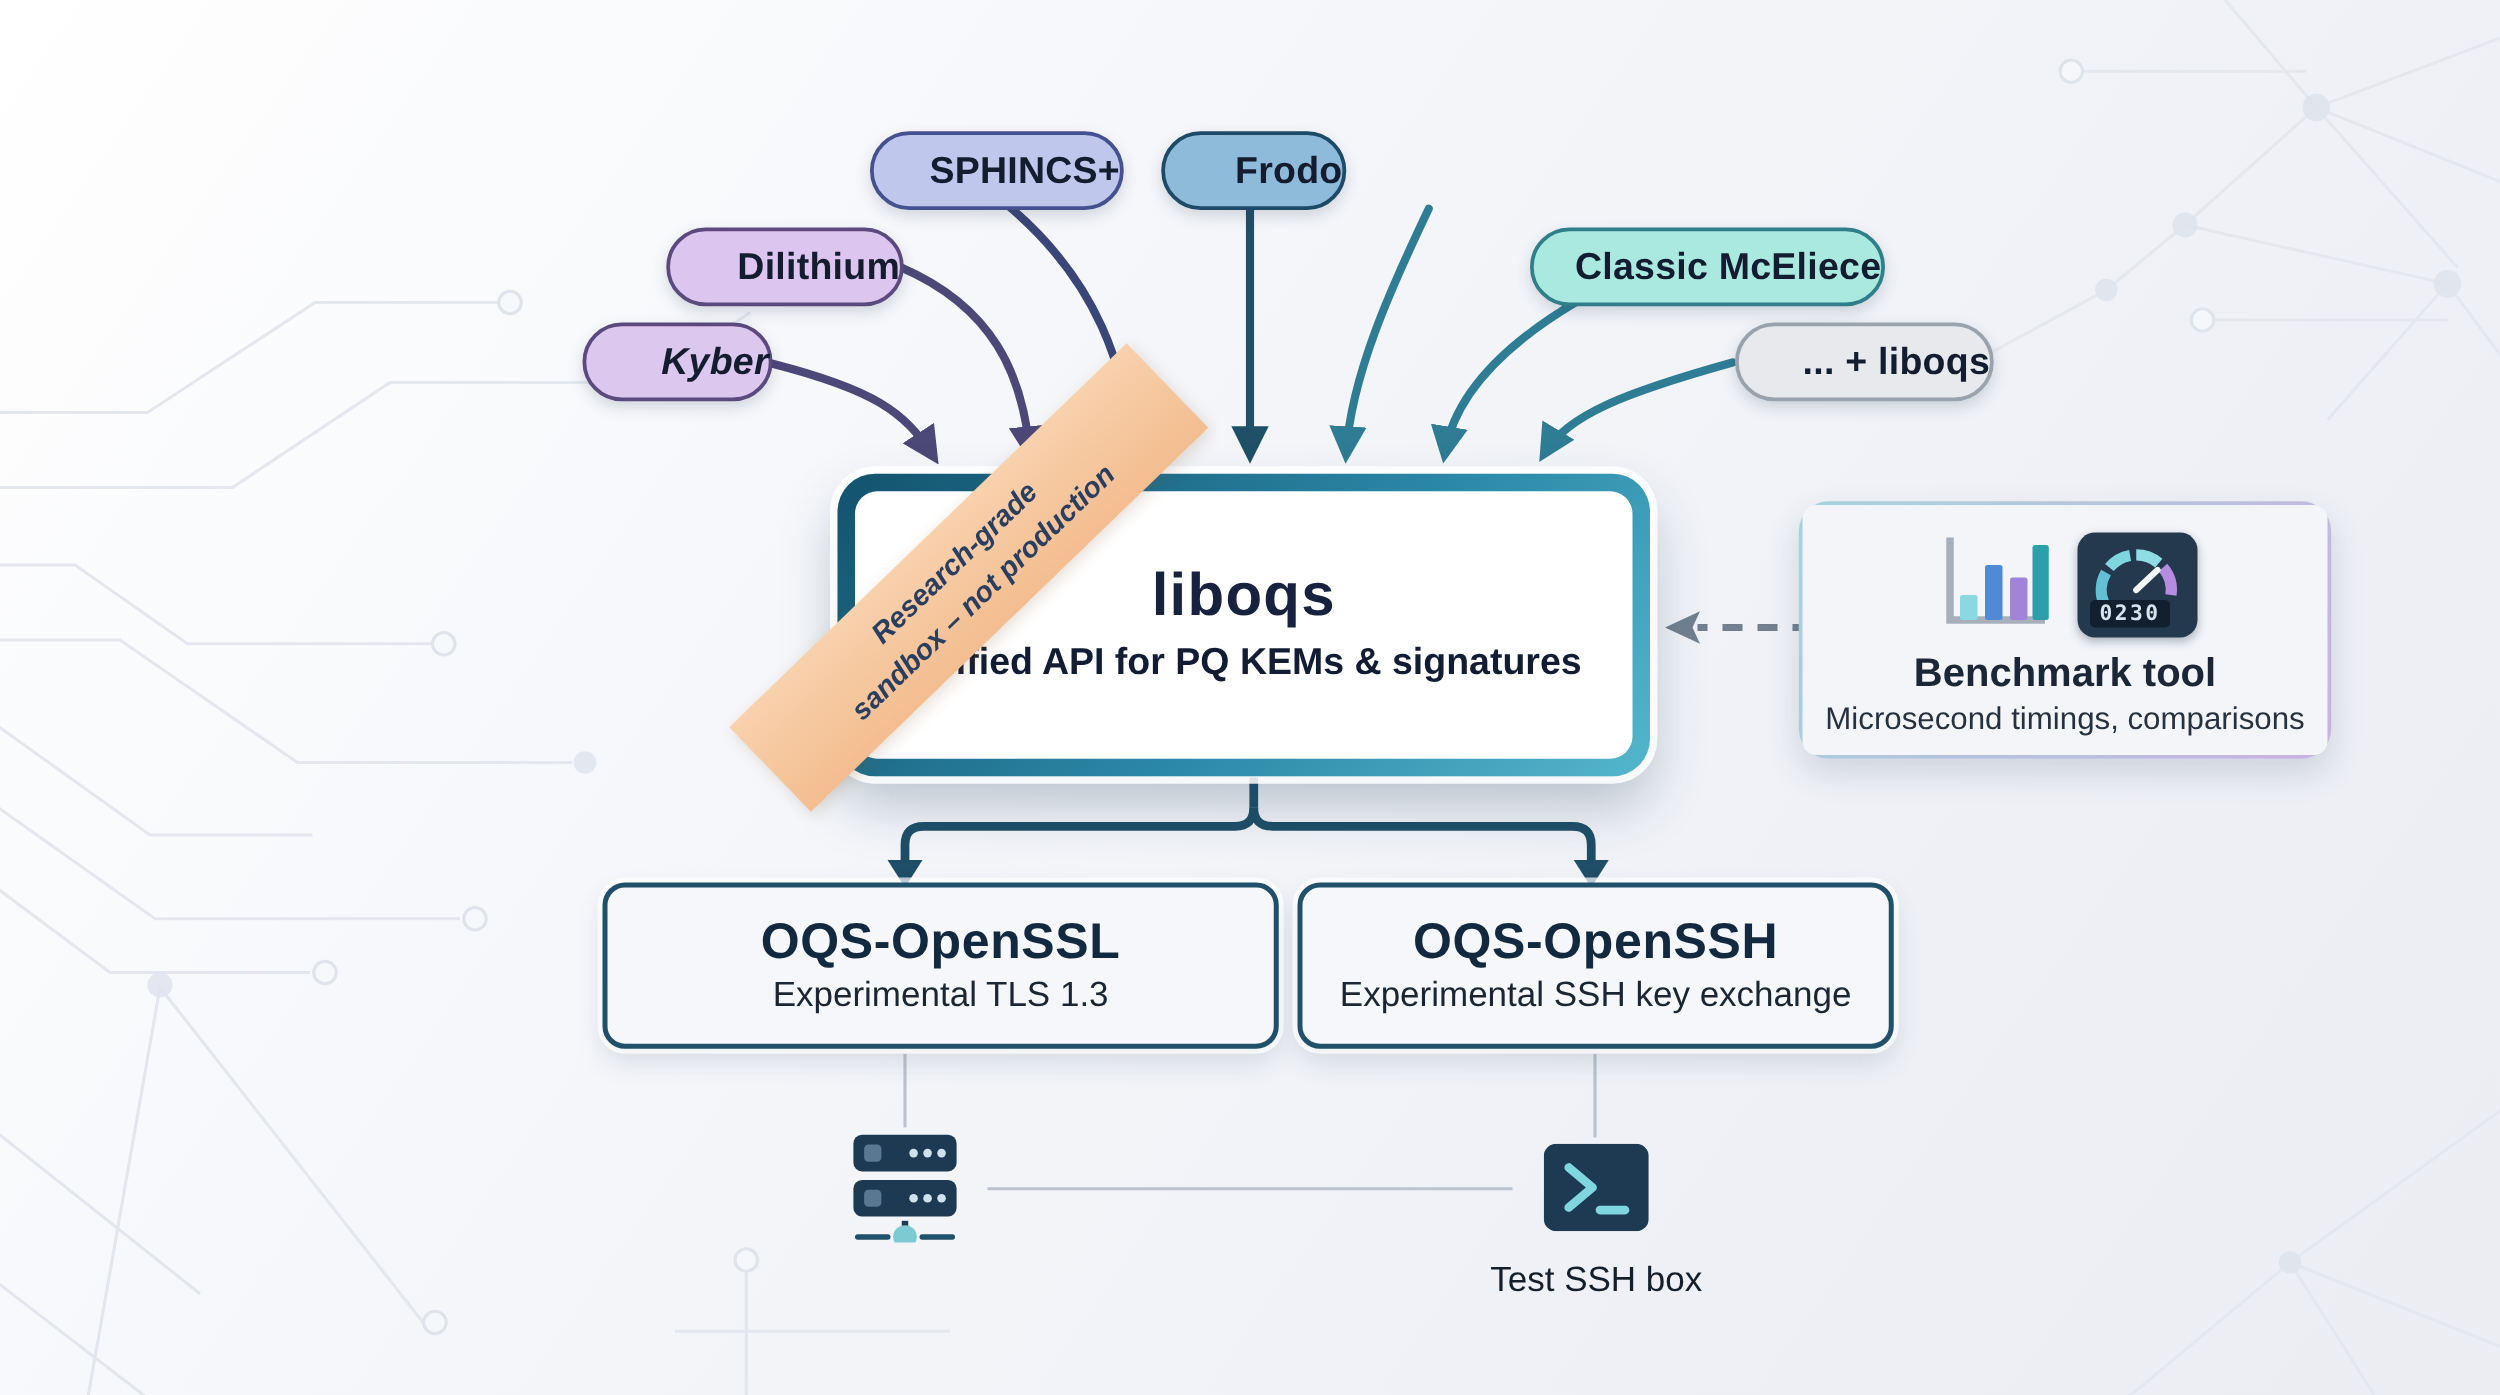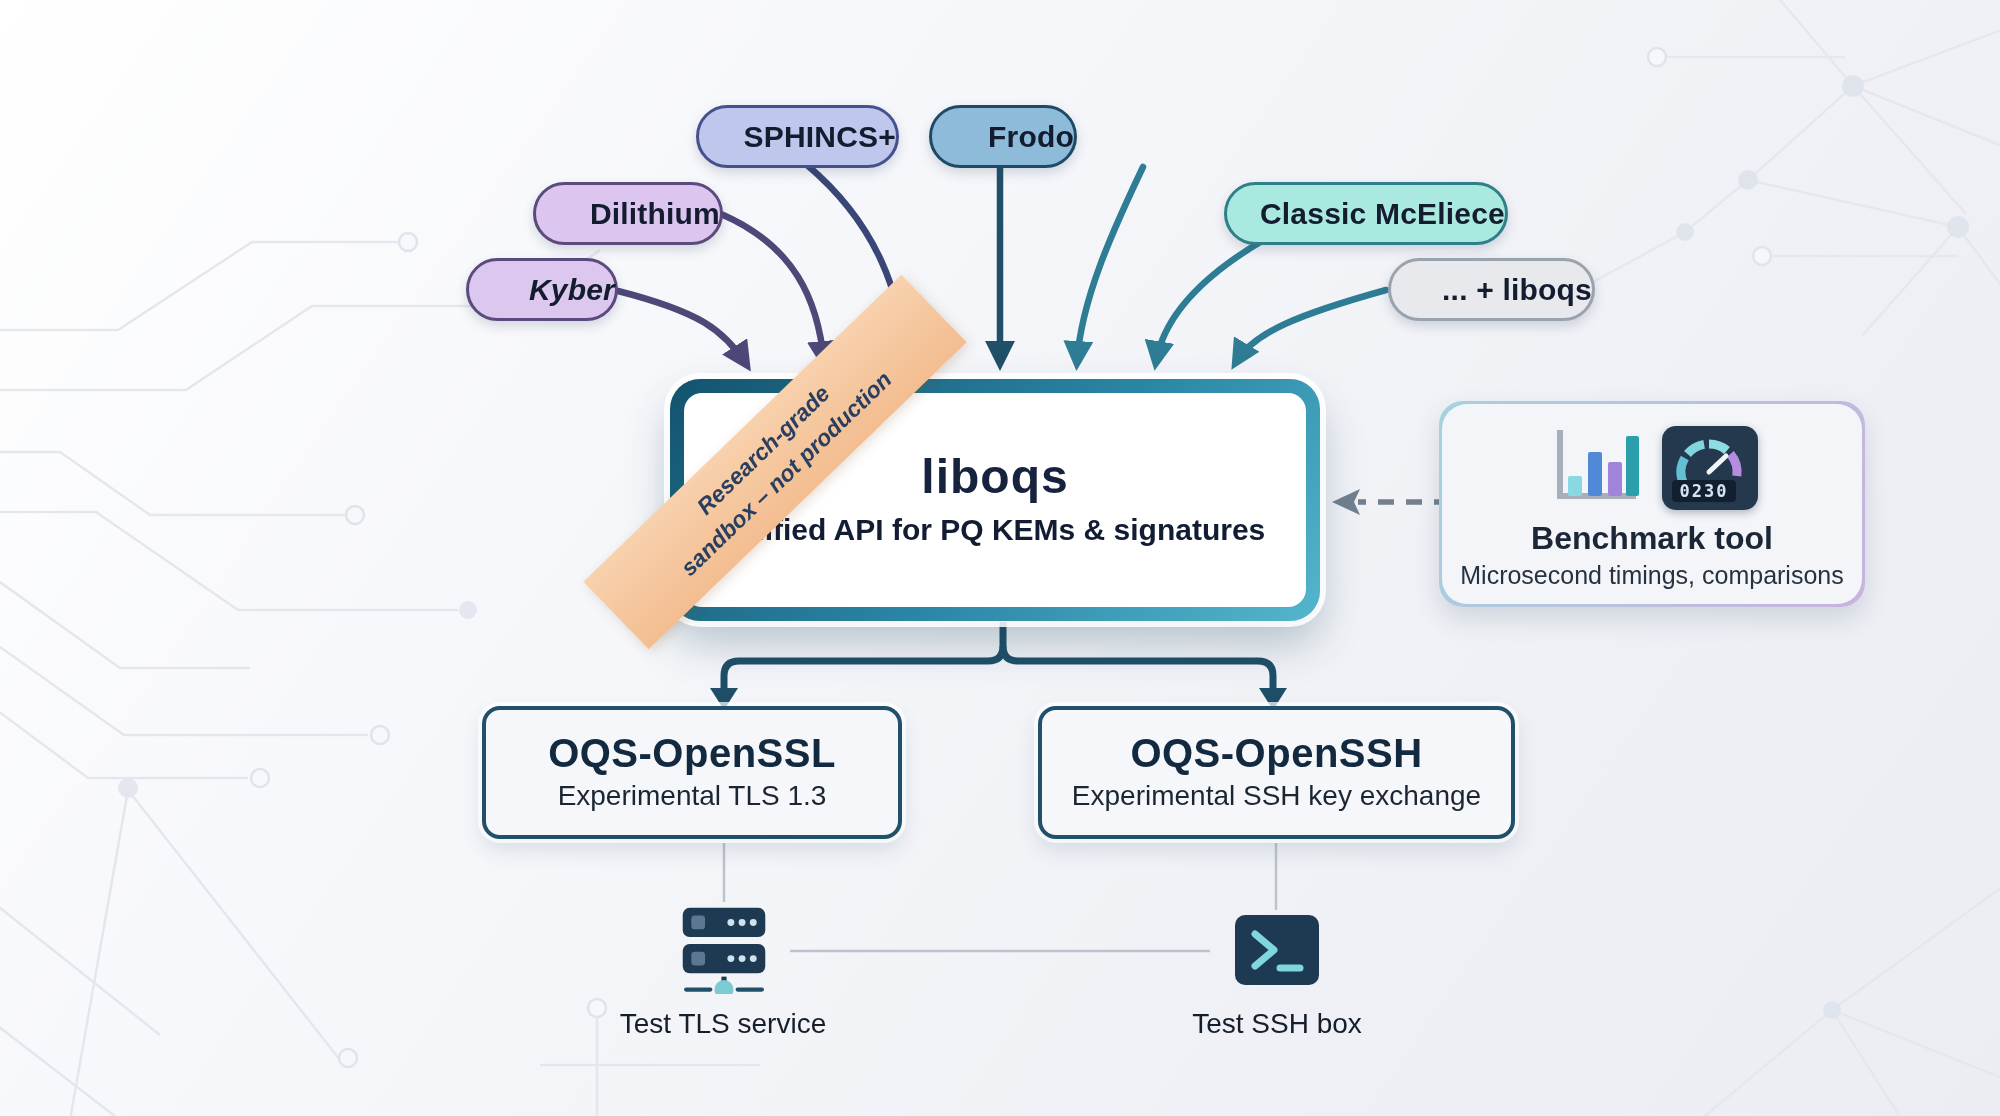--- a/index.html
+++ b/index.html
@@ -39,38 +39,38 @@
           display:flex;align-items:center;justify-content:center;
           box-shadow:0 4px 12px rgba(120,80,40,.18);}
   .ribbon-text{font-size:23px;font-style:italic;font-weight:bold;color:#2a3f60;
           text-align:center;line-height:1.45;}
 
   
   .benchmark{position:absolute;z-index:2;left:1439px;top:401px;width:426px;height:206px;
           border-radius:24px;padding:3px;box-sizing:border-box;
           background:linear-gradient(120deg,#a5d2de,#c9b3de);
           box-shadow:0 12px 26px rgba(50,70,100,.16);}
-  .benchmark-inner{width:100%;height:100%;border-radius:25px;background:#f3f5f9;
+  .benchmark-inner{width:100%;height:100%;border-radius:11px;background:#f3f5f9;
           display:flex;flex-direction:column;align-items:center;padding-top:18px;box-sizing:border-box;}
   .benchmark-icons{display:flex;align-items:flex-end;gap:20px;height:88px;}
   .gauge{position:relative;width:96px;height:84px;background:#24384e;border-radius:14px;
           box-shadow:0 3px 8px rgba(20,40,60,.3);}
   .gauge-readout{position:absolute;left:10px;bottom:8px;width:64px;height:22px;background:#121f2e;
           border-radius:4px;display:flex;align-items:center;justify-content:center;
           font-family:"DejaVu Sans Mono","Liberation Mono",monospace;font-weight:bold;
           font-size:17px;color:#d5e4ef;letter-spacing:2px;}
   .benchmark-title{font-size:32px;font-weight:bold;color:#1b2636;margin-top:10px;}
   .benchmark-subtitle{font-size:25px;color:#273240;margin-top:4px;}
 
   
   .target{position:absolute;z-index:2;top:706px;height:133px;box-sizing:border-box;
           background:#f5f7fa;border:4px solid #20506a;border-radius:18px;
           box-shadow:0 0 0 4px rgba(255,255,255,.7),0 10px 22px rgba(30,60,90,.14);
           display:flex;flex-direction:column;align-items:center;justify-content:center;gap:7px;}
-  .target-ssl{left:482px;width:420px;}
+  .target-ssl{left:482px;width:541px;}
   .target-ssh{left:1038px;width:477px;}
   .target-title{font-size:40px;font-weight:bold;color:#12293f;letter-spacing:.5px;line-height:1;}
   .target-subtitle{font-size:28px;color:#1c2633;}
 
   
   .endpoint-icon{position:absolute;z-index:2;}
   .icon-server{left:681px;top:906px;}
   .icon-terminal{left:1235px;top:915px;}
   .endpoint-label{position:absolute;z-index:2;width:320px;text-align:center;
           font-size:28px;color:#151f2b;}
@@ -272,16 +272,15 @@
     <line x1="66" y1="97" x2="94" y2="97" stroke="#20506a" stroke-width="5" stroke-linecap="round"></line>
     <circle cx="50" cy="97" r="11" fill="#7ccad2"></circle>
   </svg>
 
   <svg class="endpoint-icon icon-terminal" width="84" height="70" viewBox="0 0 84 70">
     <rect x="0" y="0" width="84" height="70" rx="10" fill="#1e3a52"></rect>
     <polyline points="20,19 39,35 20,51" fill="none" stroke="#7fd6de" stroke-width="7" stroke-linecap="round" stroke-linejoin="round"></polyline>
     <line x1="45" y1="53" x2="65" y2="53" stroke="#7fd6de" stroke-width="7" stroke-linecap="round"></line>
   </svg>
 
-  <div class="endpoint-label label-tls">Test TLS service</div>
   <div class="endpoint-label label-ssh">Test SSH box</div>
 
 </div>
 
 </body></html>

